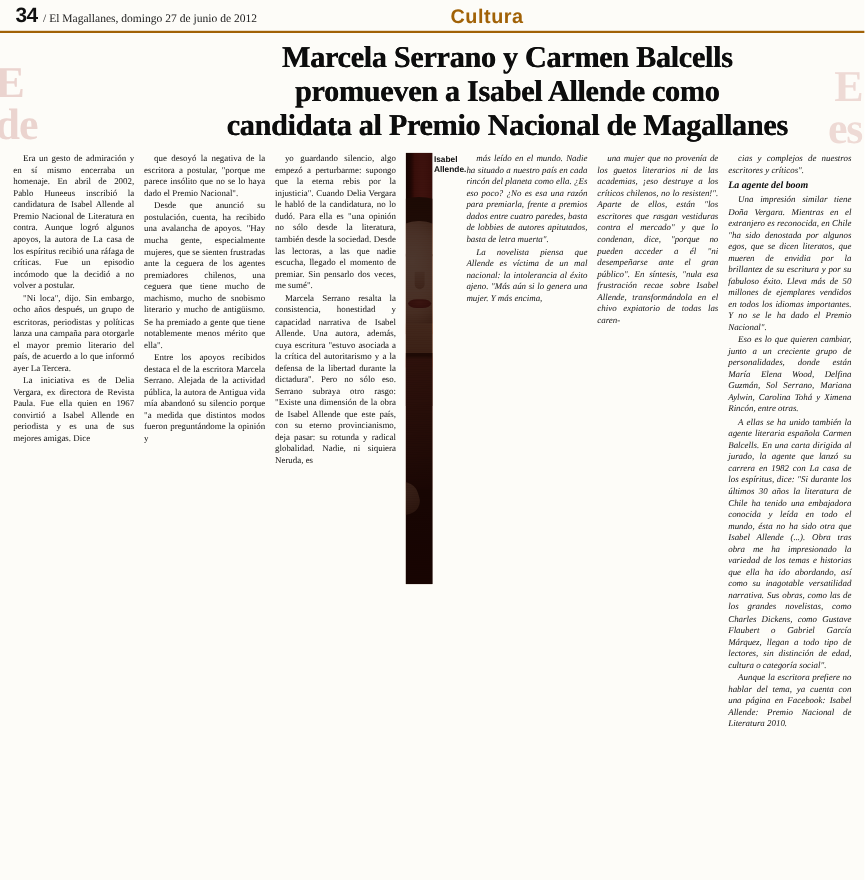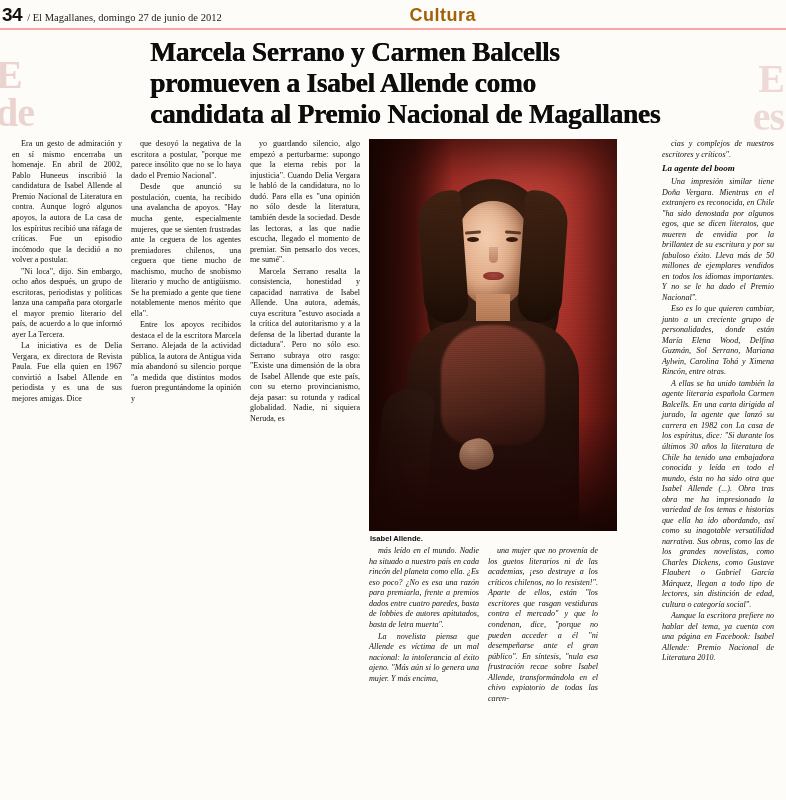--- a/index.html
+++ b/index.html
@@ -15,22 +15,22 @@
     width: 786px;
     height: 800px;
     background: #fdfcf8;
     padding: 0;
   }
 
   
   .masthead {
     display: flex;
     align-items: center;
-    padding: 4px 10px 2px 2px;
-    border-bottom: 2px solid #fca5a5;
+    padding: 4px 10px 2px 14px;
+    border-bottom: 2px solid #a16207;
     height: 30px;
   }
   .folio {
     font-family: "Liberation Sans", sans-serif;
     font-weight: bold;
     font-size: 19px;
     color: #111;
     letter-spacing: -0.5px;
     margin-right: 5px;
   }
@@ -53,21 +53,21 @@
   
   .headline-wrap {
     padding: 7px 14px 6px 150px;
     position: relative;
   }
   .headline {
     font-family: "Liberation Serif", serif;
     font-weight: bold;
     font-size: 27.5px;
     line-height: 1.12;
-    text-align: left;
+    text-align: center;
     color: #0d0d0d;
     letter-spacing: -0.3px;
     text-shadow: 0.4px 0 0 #0d0d0d;
   }
 
   
   .ghost {
     position: absolute;
     left: -4px;
     top: 26px;
@@ -135,21 +135,21 @@
     text-align: left;
     text-indent: 0;
     margin: 3px 0 2px 0;
     color: #0d0d0d;
   }
 
   
   .col-photo {
     width: 284px;
     display: flex;
-    flex-direction: column;
+    flex-direction: row;
   }
   .photo-box {
     width: 248px;
     height: 392px;
     position: relative;
     overflow: hidden;
     background: #2a1410;
     margin-bottom: 2px;
   }
   .photo-caption {

